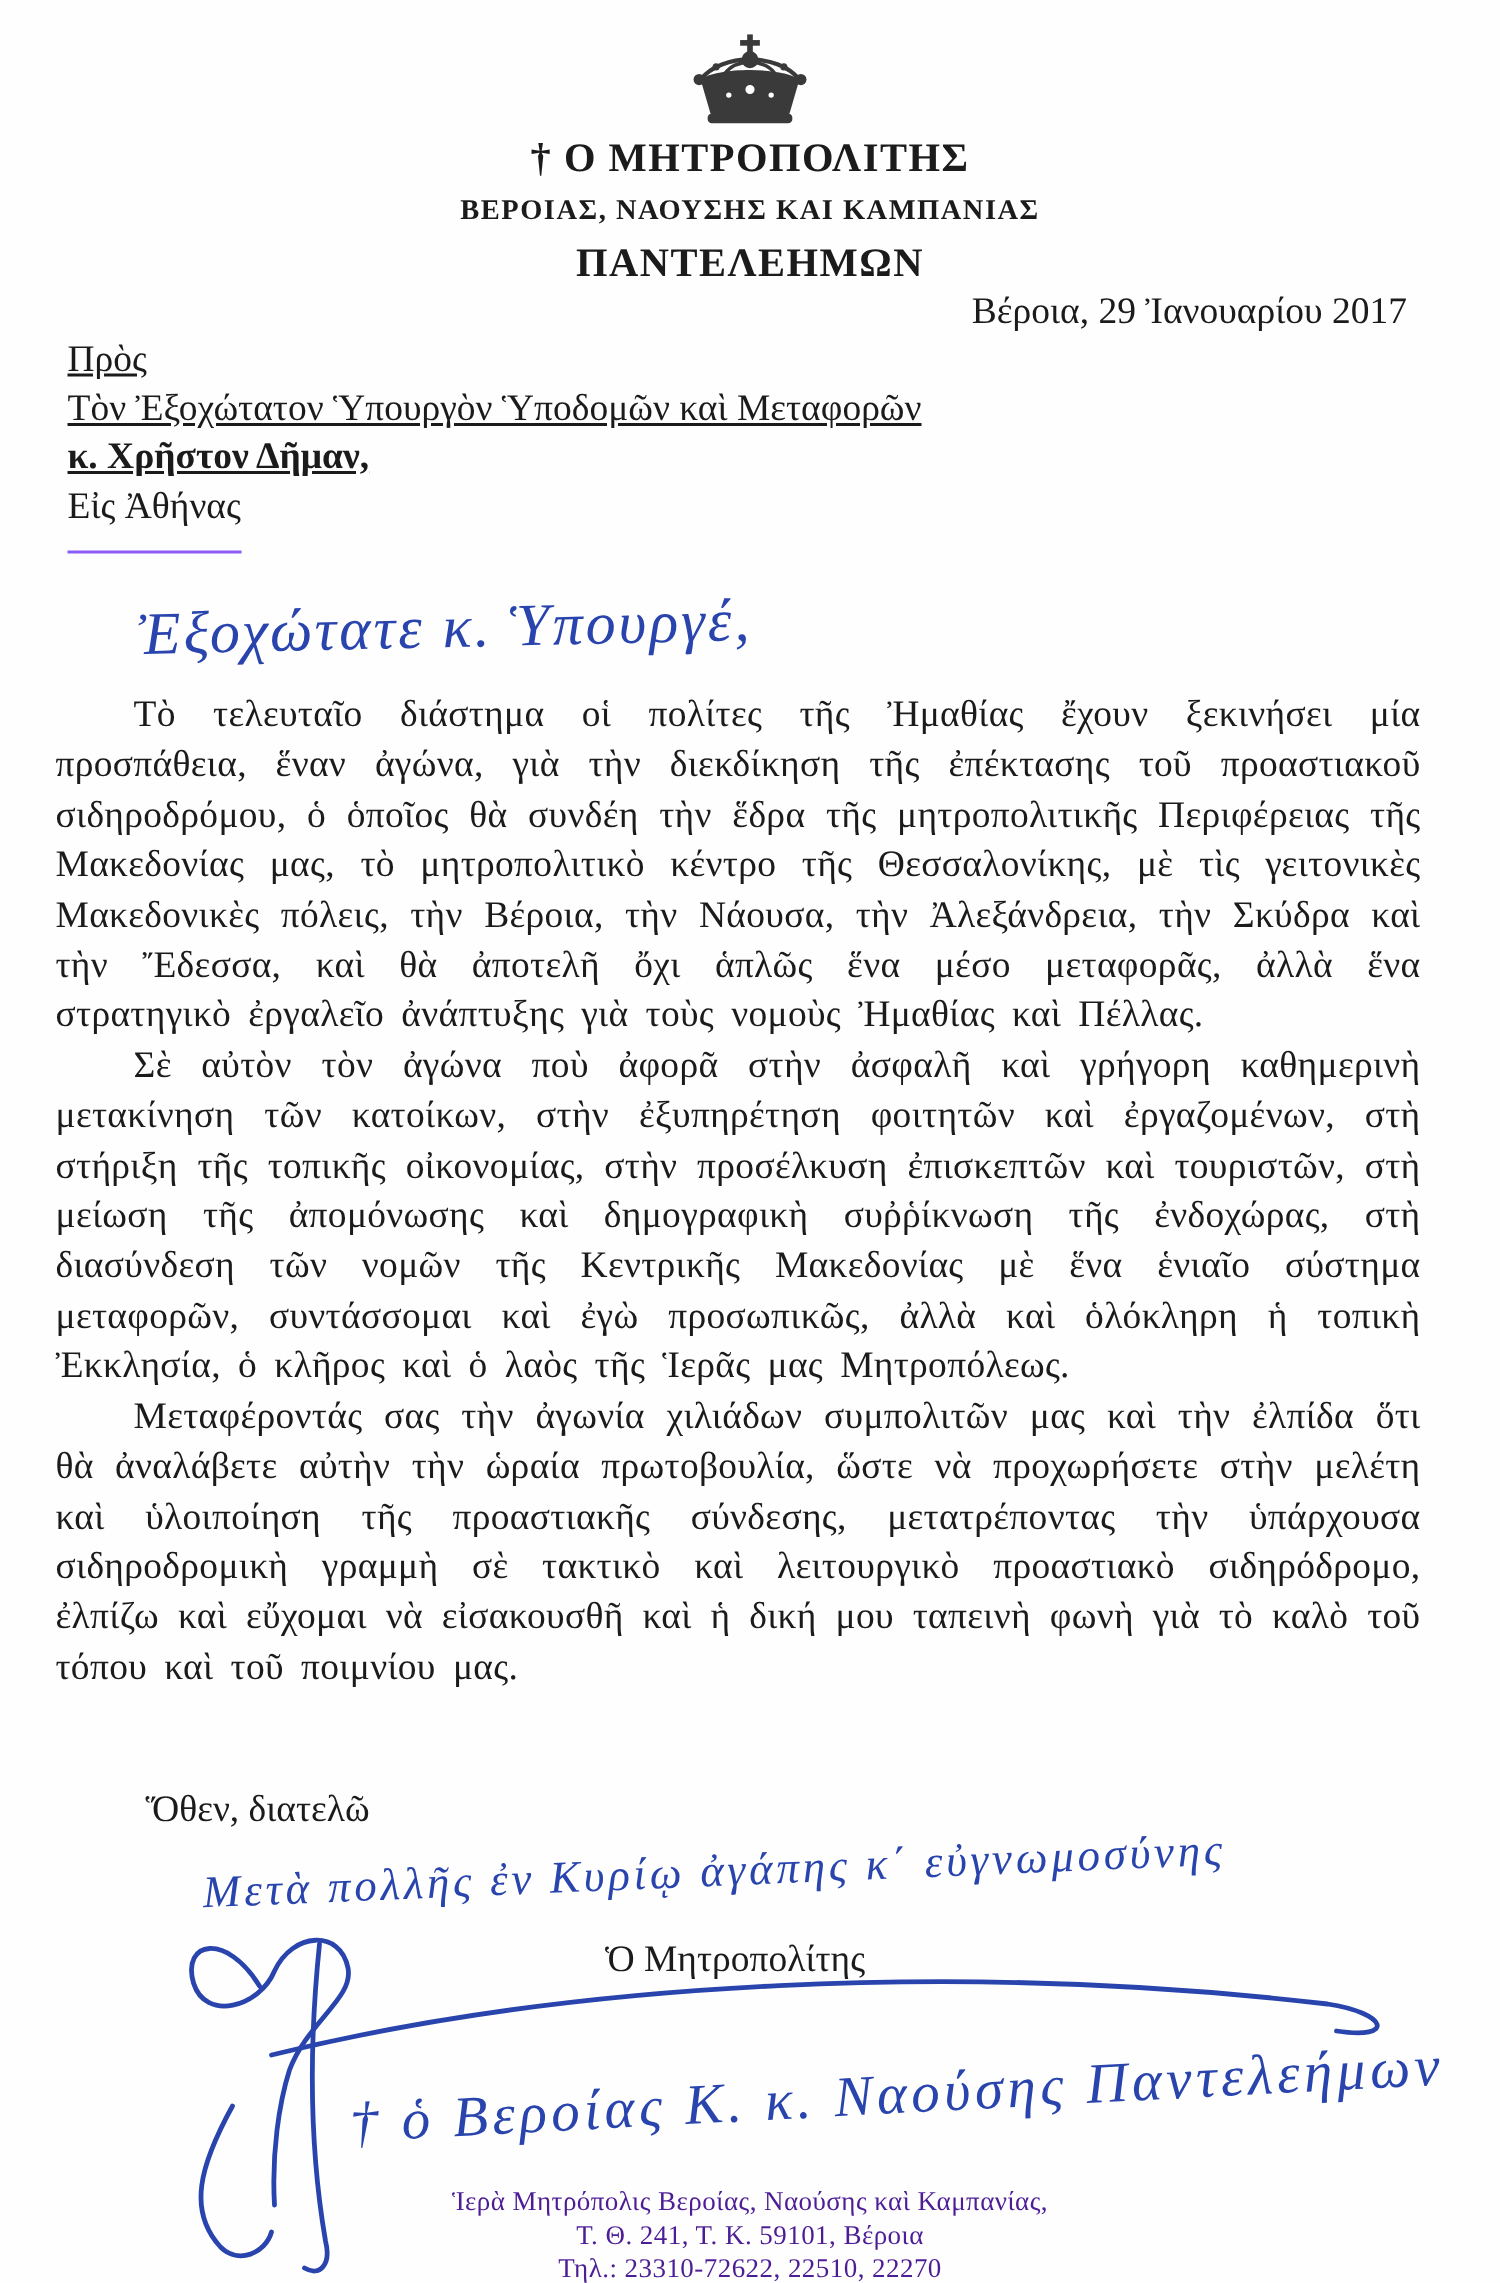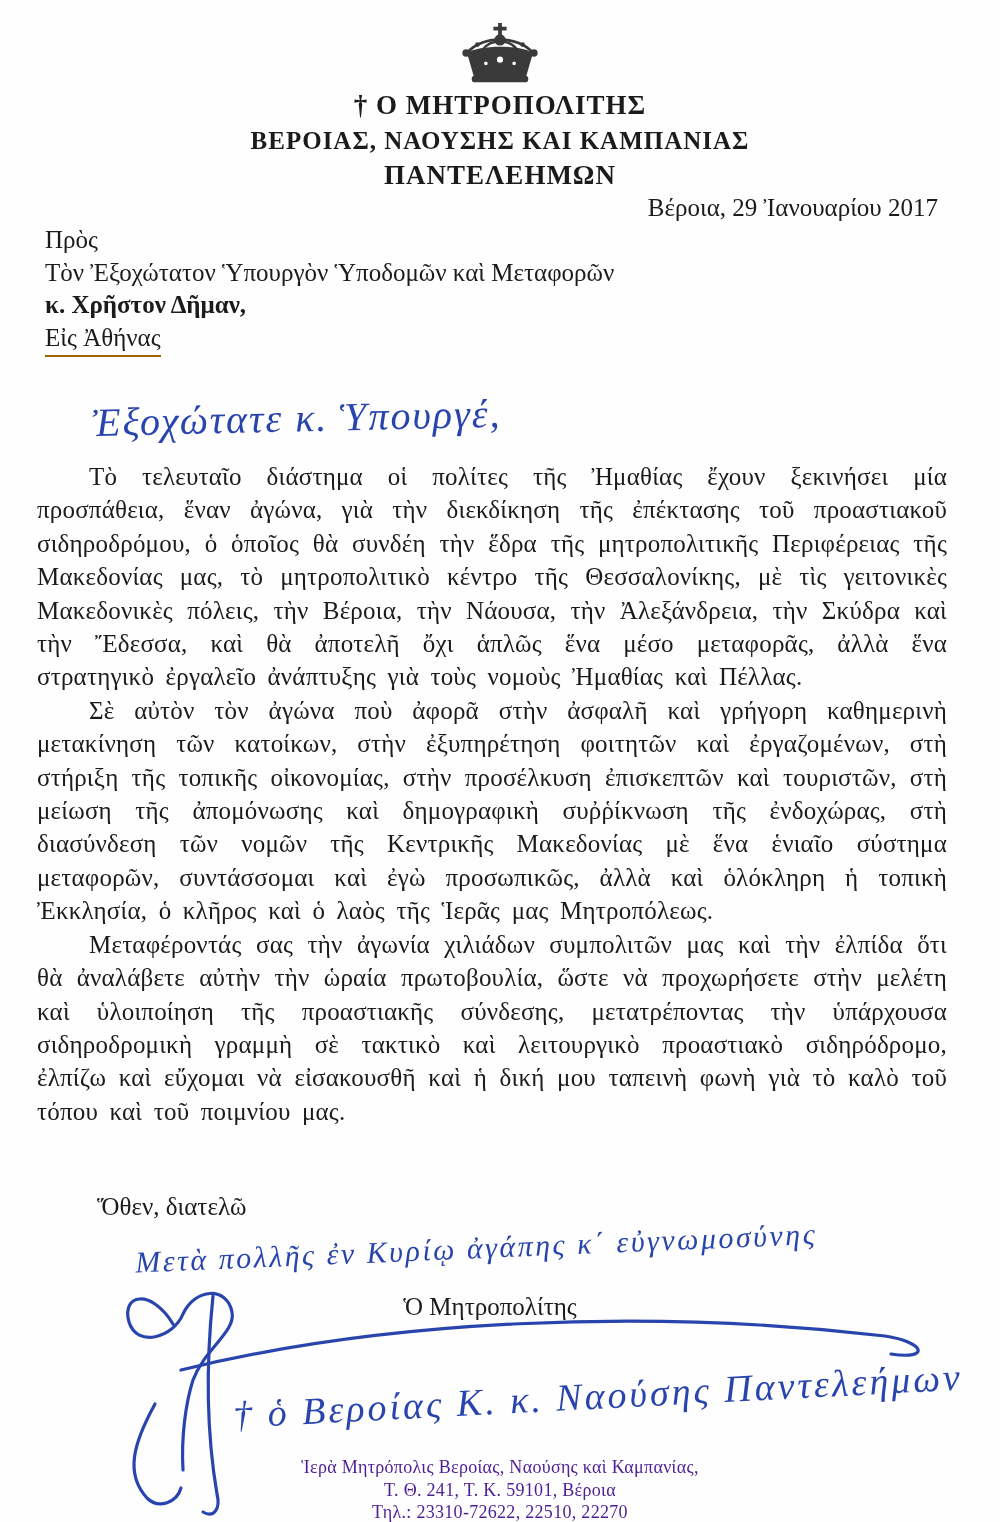--- a/index.html
+++ b/index.html
@@ -9,27 +9,27 @@
     margin:0 auto;
     background:#fefefe;
     font-family:"Liberation Serif", serif;
     color:#1b1b1b;
     overflow:hidden;
   }
   
   .crown{position:absolute;top:22px;left:0;width:1000px;text-align:center;}
   .letterhead{position:absolute;top:88px;left:0;width:1000px;text-align:center;line-height:35px;}
   .letterhead .lh1{font-size:27px;font-weight:bold;letter-spacing:1px;}
-  .letterhead .lh2{font-size:25px;font-weight:bold;letter-spacing:1px;}
+  .letterhead .lh2{font-size:19px;font-weight:bold;letter-spacing:1px;}
   .letterhead .lh3{font-size:27px;font-weight:bold;letter-spacing:1px;}
   .dateline{position:absolute;top:194px;right:62px;font-size:25px;}
   
-  .recipient{position:absolute;top:224px;left:45px;font-size:25px;line-height:32.5px;}
+  .recipient{position:absolute;top:224px;left:45px;font-size:25px;line-height:32.5px;text-decoration:underline;}
   .recipient .r-name{font-weight:bold;}
-  .recipient .r-place{display:inline-block;border-bottom:2px solid #a16207;padding-bottom:1px;}
+  .recipient .r-place{display:inline-block;border-bottom:2px solid #8b5cf6;padding-bottom:13px;}
   
   .ink{color:#2945ad;font-style:italic;}
   .salutation{
     position:absolute;top:392px;left:92px;width:620px;
     font-size:40px;letter-spacing:2px;
     transform:rotate(-1.3deg);
     white-space:nowrap;
   }
   
   .body-flow{

